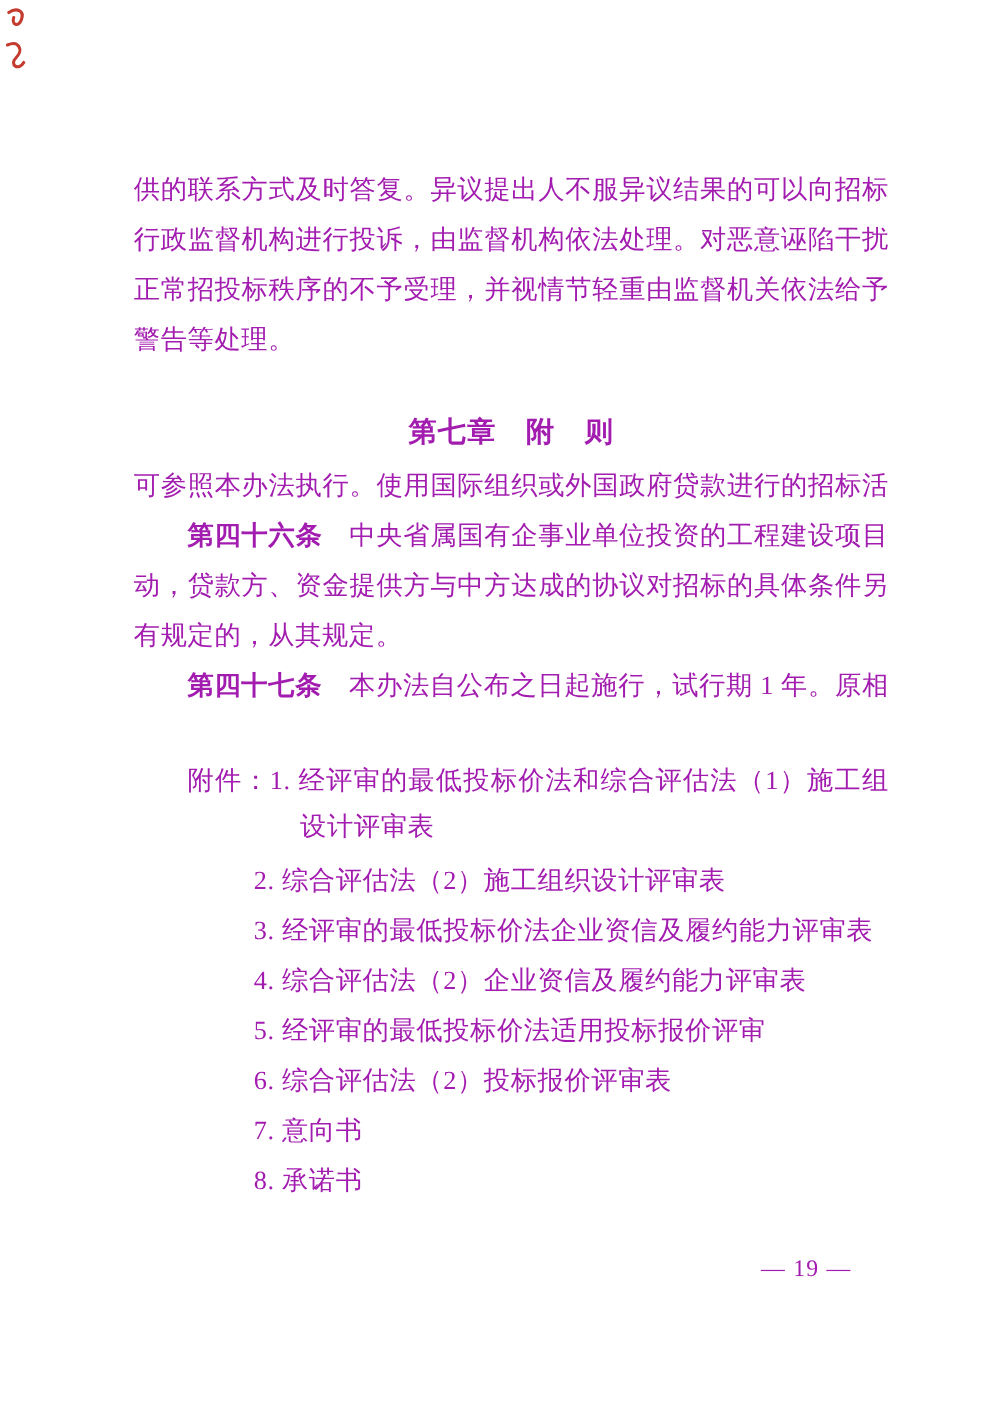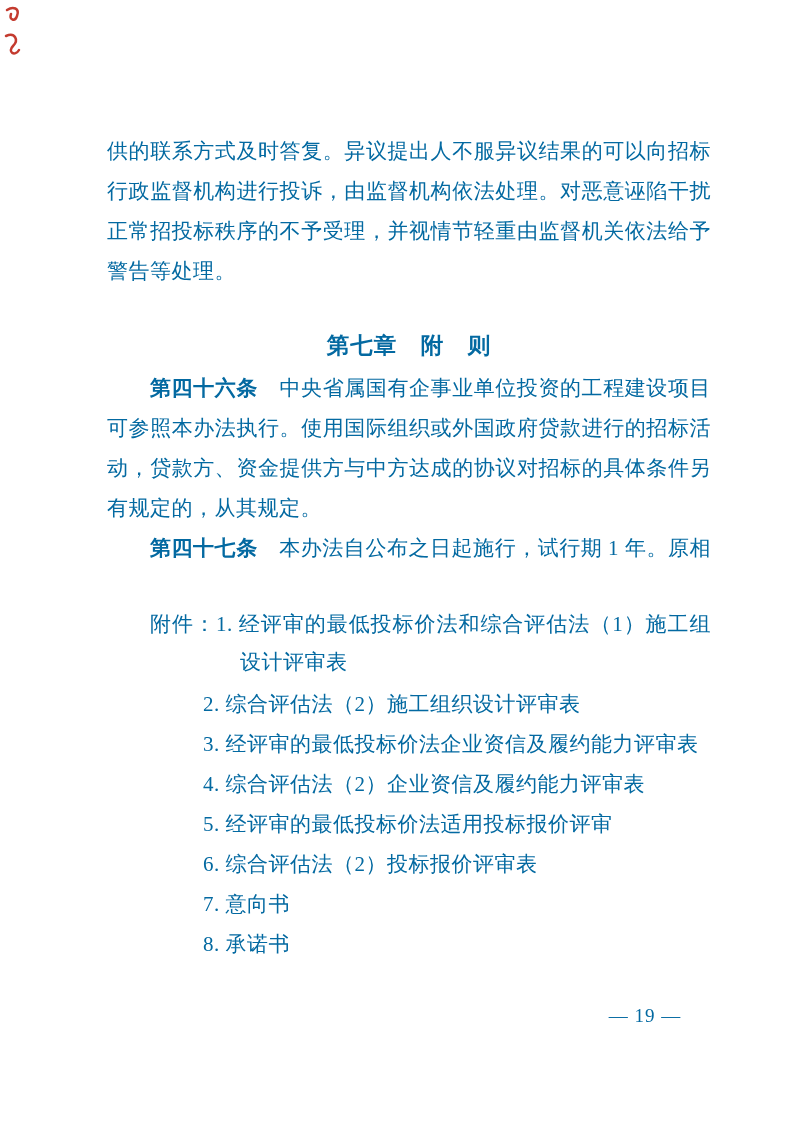--- a/index.html
+++ b/index.html
@@ -62,41 +62,41 @@
     width:100px;
     font-size:19px;
     line-height:32px;
     text-align:center;
     letter-spacing:1px;
   }
 </style>
 </head>
 <body>
 
-<div class="page" style="background: rgb(255, 255, 255); color: #0369a1;">
+<div class="page" style="background: rgb(255, 255, 255); color: #a21caf;">
 
   <svg class="red-marks" width="26" height="60" viewBox="0 0 26 60">
     <path class="red-stroke" d="M4 6 C 10 2, 17 4, 14 12 C 12 18, 6 16, 8 10" fill="none" stroke-width="2.5" stroke-linecap="round" stroke="#c43b2f"></path>
     <path class="red-stroke" d="M3 32 C 12 28, 16 36, 10 42 C 4 48, 12 53, 16 46" fill="none" stroke-width="2.5" stroke-linecap="round" stroke="#c43b2f"></path>
   </svg>
 
   <div class="content">
 
     <div>
         <div class="line fill">供的联系方式及时答复。异议提出人不服异议结果的可以向招标</div>
         <div class="line fill">行政监督机构进行投诉，由监督机构依法处理。对恶意诬陷干扰</div>
         <div class="line fill">正常招投标秩序的不予受理，并视情节轻重由监督机关依法给予</div>
         <div class="line">警告等处理。</div>
       </div>
 
     <div class="heading">第七章　附　则</div>
 
     <div>
+        <div class="line fill">可参照本办法执行。使用国际组织或外国政府贷款进行的招标活</div>
         <div class="line fill indent"><span class="bold">第四十六条</span>　中央省属国有企事业单位投资的工程建设项目</div>
-        <div class="line fill">可参照本办法执行。使用国际组织或外国政府贷款进行的招标活</div>
         <div class="line fill">动，贷款方、资金提供方与中方达成的协议对招标的具体条件另</div>
         <div class="line">有规定的，从其规定。</div>
       </div>
 
     <div>
         <div class="line fill indent"><span class="bold">第四十七条</span>　本办法自公布之日起施行，试行期 1 年。原相</div>
       </div>
 
     <div class="attachments">
         <div class="line fill att-first"><span>附件：</span>1. 经评审的最低投标价法和综合评估法（1）施工组织</div>

